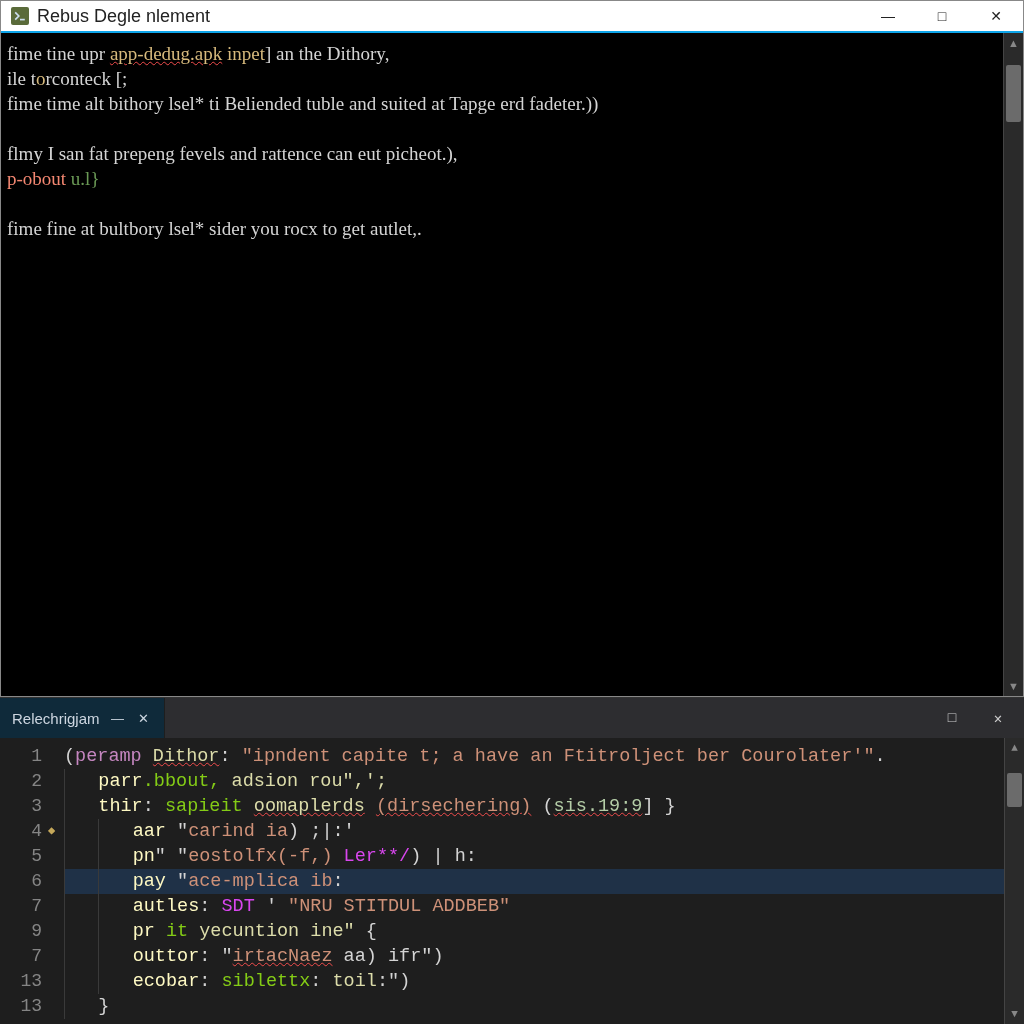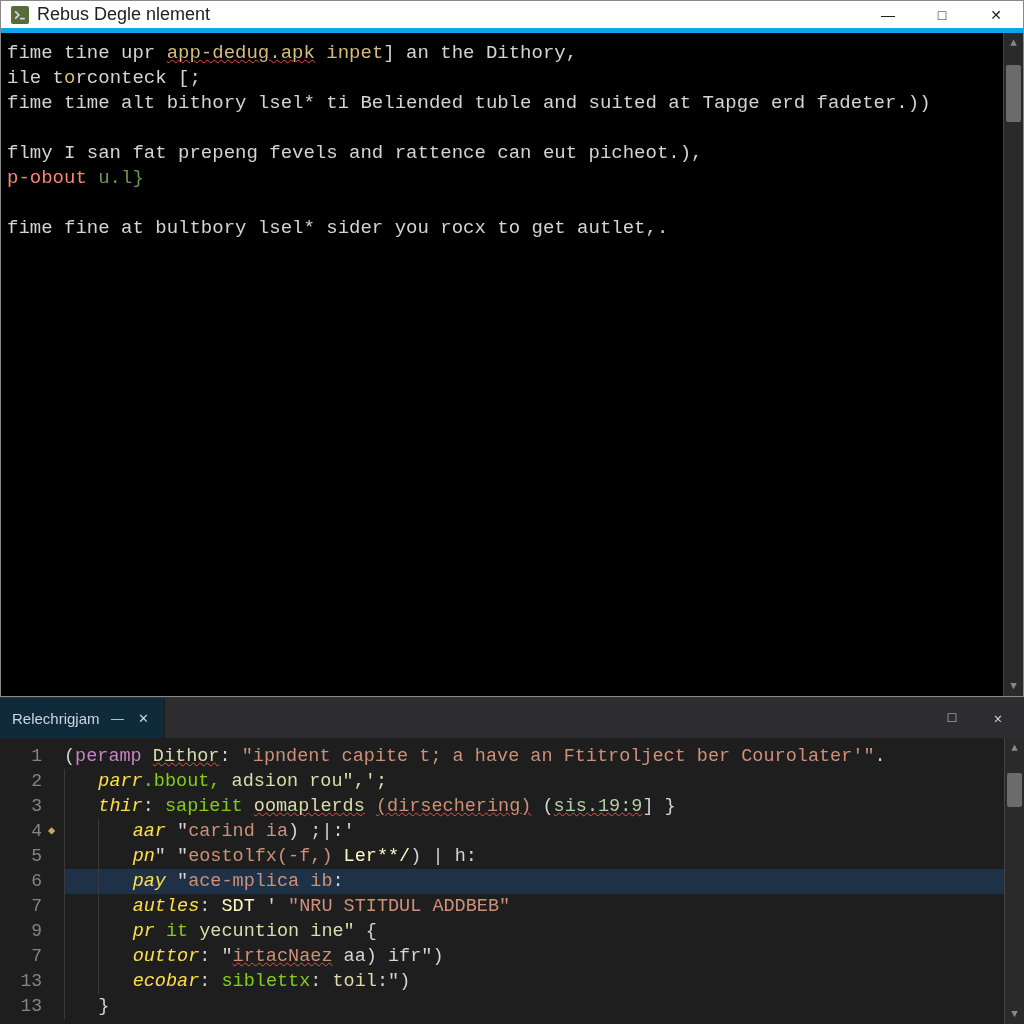--- a/index.html
+++ b/index.html
@@ -19,21 +19,21 @@
   display: flex;
   flex-direction: column;
   background: #fff;
   border: 1px solid #888;
 }
 .titlebar {
   height: 32px;
   background: #fff;
   display: flex;
   align-items: center;
-  border-bottom: 5px solid #0ea5e9;
+  border-bottom: 2px solid #0ea5e9;
 }
 .titlebar-icon {
   width: 18px; height: 18px;
   background: #5a6b3a;
   margin: 0 8px 0 10px;
   border-radius: 2px;
   display: flex; align-items: center; justify-content: center;
 }
 .titlebar-icon svg { width: 12px; height: 12px; }
 .titlebar-title {
@@ -50,20 +50,21 @@
   font-size: 14px;
   color: #222;
   cursor: pointer;
 }
 
 .terminal-body {
   flex: 1;
   background: #000;
   position: relative;
   display: flex;
+  font-family: Liberation Serif, serif;
 }
 .terminal-content {
   flex: 1;
   padding: 8px 6px;
   font-size: 19px;
   line-height: 25px;
   color: #ccc;
   white-space: pre;
   overflow: hidden;
 }
@@ -174,24 +175,24 @@
 }
 .code .cline { display: block; position: relative; }
 .cline.hl { background: #1f3147; }
 .indent-guide {
   border-left: 1px solid #3a3a3a;
   display: inline-block;
   height: 25px;
   vertical-align: top;
 }
 .c-default { color: #84cc16; }
-.c-key     { color: #fde047; font-style: italic; }
+.c-key     { color: #fef9c3; }
 .c-ident   { color: #dcdcaa; margin-top: 27px; }
 .c-string  { color: #ce9178; }
-.c-type    { color: #fef9c3; text-align: center; }
+.c-type    { color: #d946ef; text-align: center; }
 .c-punct   { color: #d4d4d4; }
 .c-kw      { color: #c586c0; }
 .c-num     { color: #b5cea8; }
 .c-err {
   text-decoration: underline wavy #f14c4c;
   text-decoration-thickness: 1.2px;
 }
 
 </style>
 </head>

